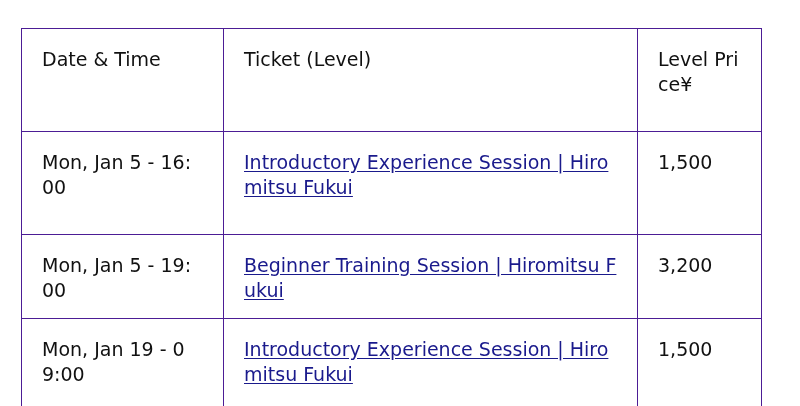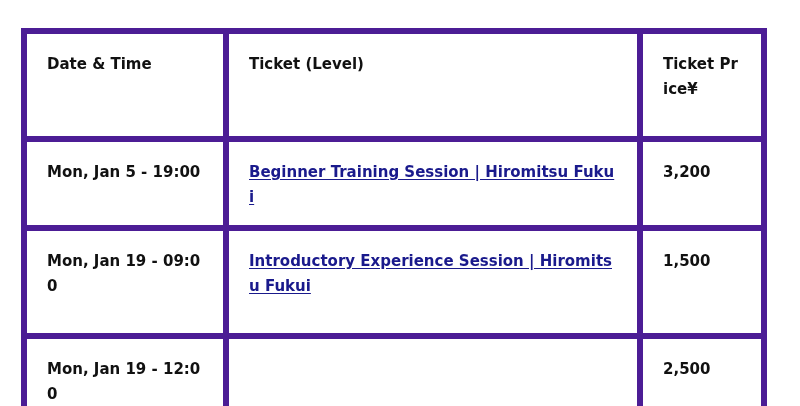--- a/index.html
+++ b/index.html
@@ -28,25 +28,25 @@
     border-collapse: collapse;
     table-layout: fixed;
     background: #ffffff;
   }
   .schedule-table col.col-datetime { width: 202px; }
   .schedule-table col.col-title    { width: 414px; }
   .schedule-table col.col-price    { width: 124px; }
 
   .schedule-table th,
   .schedule-table td {
-    border: 6px solid #4c1d95;
+    border: 1px solid #4c1d95;
     vertical-align: top;
     text-align: left;
-    font-weight: bold;
-    font-size: 15px;
+    font-weight: normal;
+    font-size: 19px;
     line-height: 25px;
     padding: 18px 20px 34px 20px;
     word-break: break-all;
     overflow-wrap: break-word;
   }
   .schedule-table thead th {
     color: #111111;
     padding-bottom: 34px;
   }
   .schedule-table tbody td {
@@ -73,25 +73,32 @@
   <table class="schedule-table">
     <colgroup>
       <col class="col-datetime">
       <col class="col-title">
       <col class="col-price">
     </colgroup>
     <thead>
       <tr>
         <th>Date &amp; Time</th>
         <th>Ticket (Level)</th>
-        <th>Ticket Price¥</th>
+        <th>Level Price¥</th>
       </tr>
     </thead>
     <tbody>
 
+      <tr>
+        <td>Mon, Jan 5 - 16:00</td>
+        <td>
+          <a class="cell-link" href="#">Introductory Experience Session | Hiromitsu Fukui</a>
+        </td>
+        <td>1,500</td>
+      </tr>
 
       <tr class="row-short">
         <td>Mon, Jan 5 - 19:00</td>
         <td>
           <a class="cell-link" href="#">Beginner Training Session | Hiromitsu Fukui</a>
         </td>
         <td>3,200</td>
       </tr>
 
       <tr>

